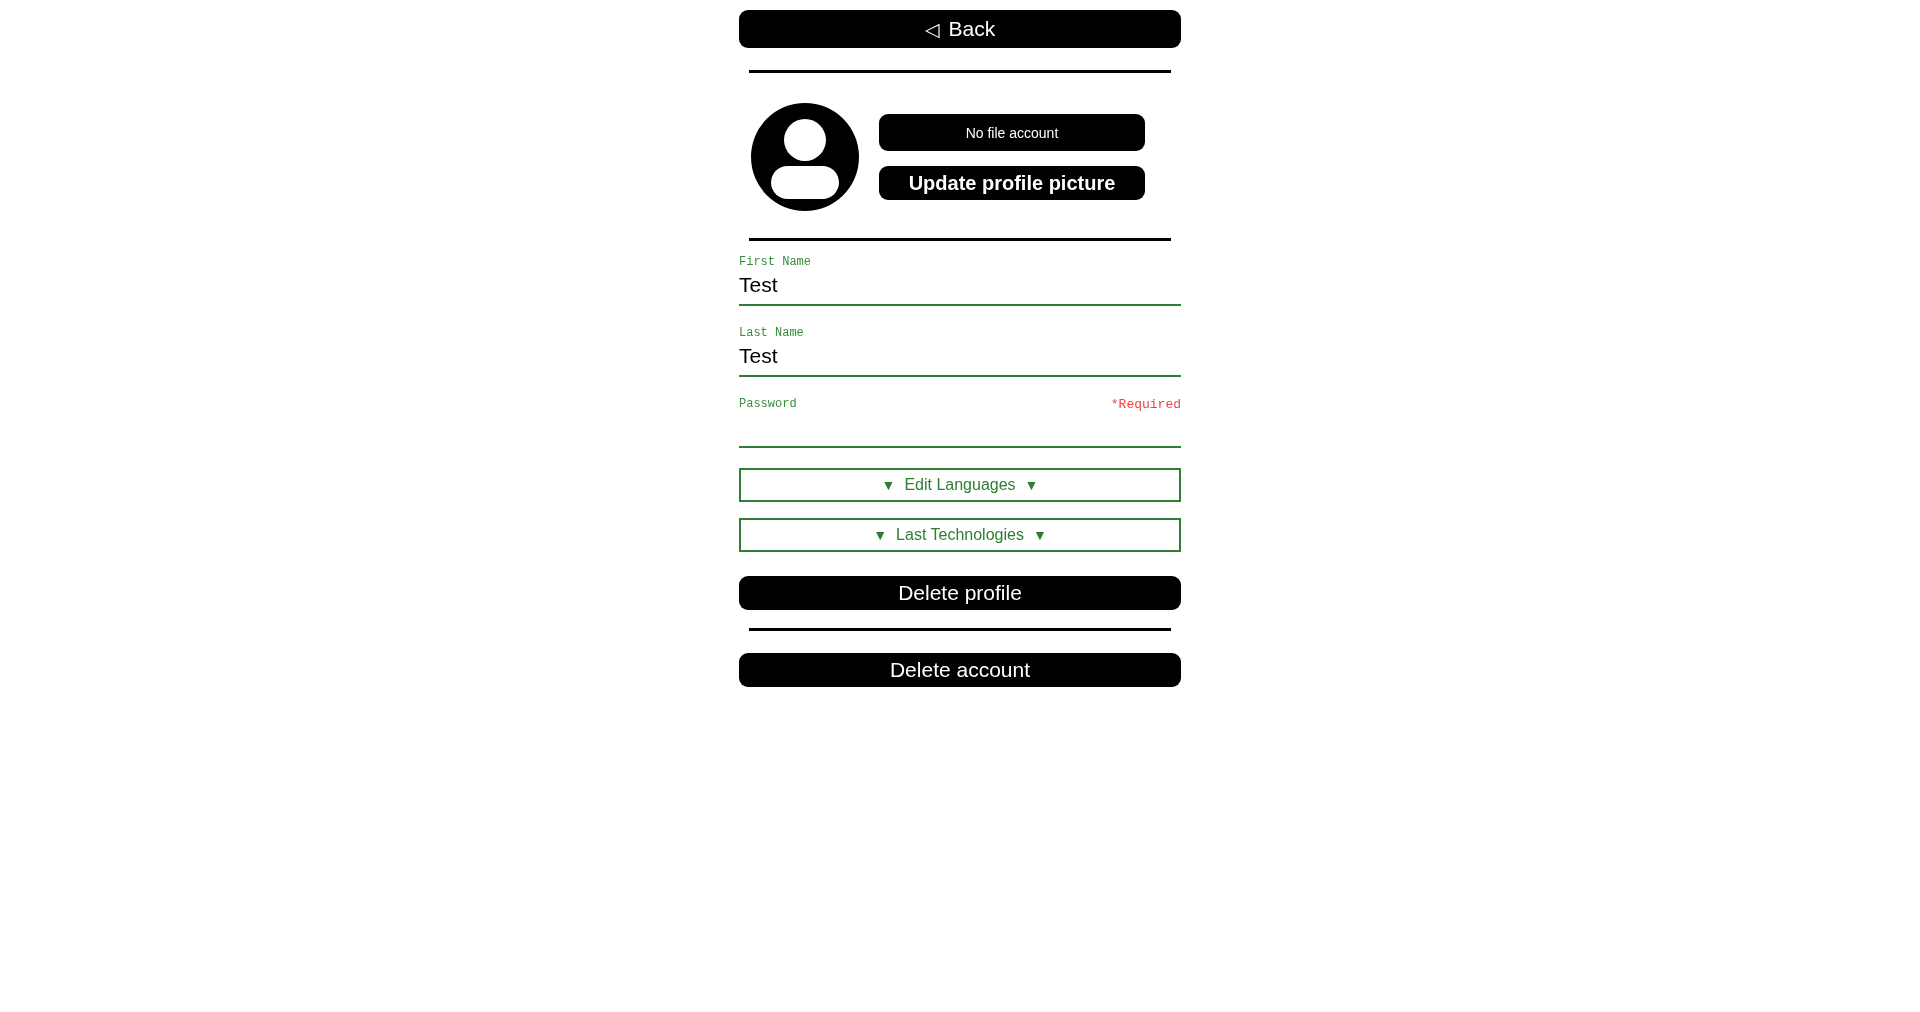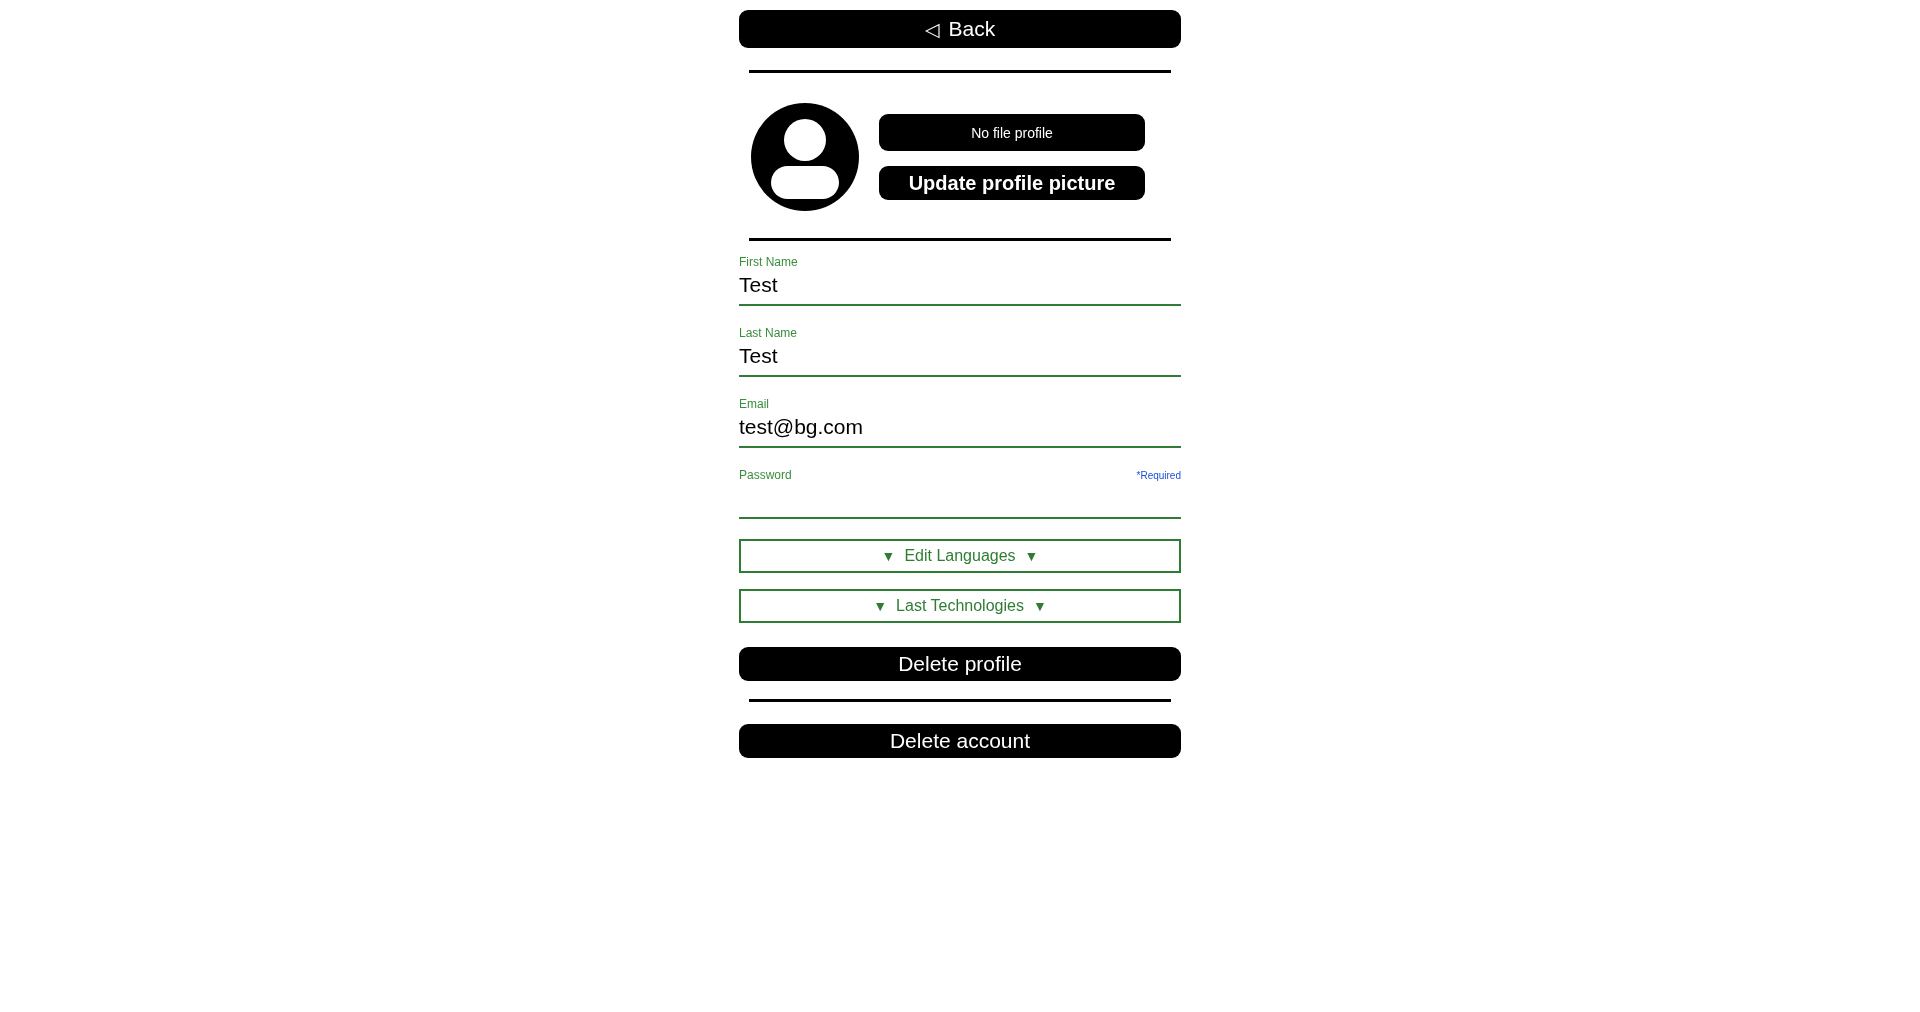--- a/index.html
+++ b/index.html
@@ -58,23 +58,24 @@
   .update-pic-btn { height: 34px; font-size: 20px; font-weight: bold; }
   .sep-2 { margin-top: 27px; }
   
   .fields { margin-top: 14px; }
   .field { margin-bottom: 20px; }
   .field-head {
     display: flex;
     justify-content: space-between;
     align-items: flex-end;
     line-height: 15px;
+    font-family: Liberation Mono, monospace;
   }
   .field-label { color: #388e3c; font-size: 12px; }
-  .required-note { color: #1d4ed8; font-size: 10px; }
+  .required-note { color: #ef4444; font-size: 13px; }
   .field input {
     display: block;
     width: 100%;
     border: none;
     outline: none;
     border-bottom: 2px solid #2e7d32;
     background: transparent;
     color: #000000;
     font-family: Liberation Sans, sans-serif;
     font-size: 21px;
@@ -121,21 +122,21 @@
   <div class="profile-row">
     <span class="avatar">
       <svg width="108" height="108" viewBox="0 0 108 108" aria-hidden="true">
         <circle cx="54" cy="54" r="54" fill="#000000"></circle>
         <circle cx="54" cy="37" r="21" fill="#ffffff"></circle>
         <rect x="20" y="63" width="68" height="33" rx="16.5" fill="#ffffff"></rect>
       </svg>
     </span>
     <div class="pic-col">
       <button class="btn-black file-btn">
-        <span>No file profile</span>
+        <span>No file account</span>
       </button>
       <button class="btn-black update-pic-btn">
         <span>Update profile picture</span>
       </button>
     </div>
   </div>
 
   <hr class="sep sep-2">
 
   <div class="fields">
@@ -148,26 +149,20 @@
     </div>
 
     <div class="field">
       <div class="field-head">
         <span class="field-label">Last Name</span>
       </div>
       <input type="text" value="Test" style="">
     </div>
 
 
-    <div class="field">
-      <div class="field-head">
-        <span class="field-label">Email</span>
-      </div>
-      <input type="email" value="test@bg.com" style="">
-    </div>
 
     <div class="field">
       <div class="field-head">
         <span class="field-label">Password</span>
         <span class="required-note">*Required</span>
       </div>
       <input type="password" value="" style="">
     </div>
 
     <button class="edit-btn">

